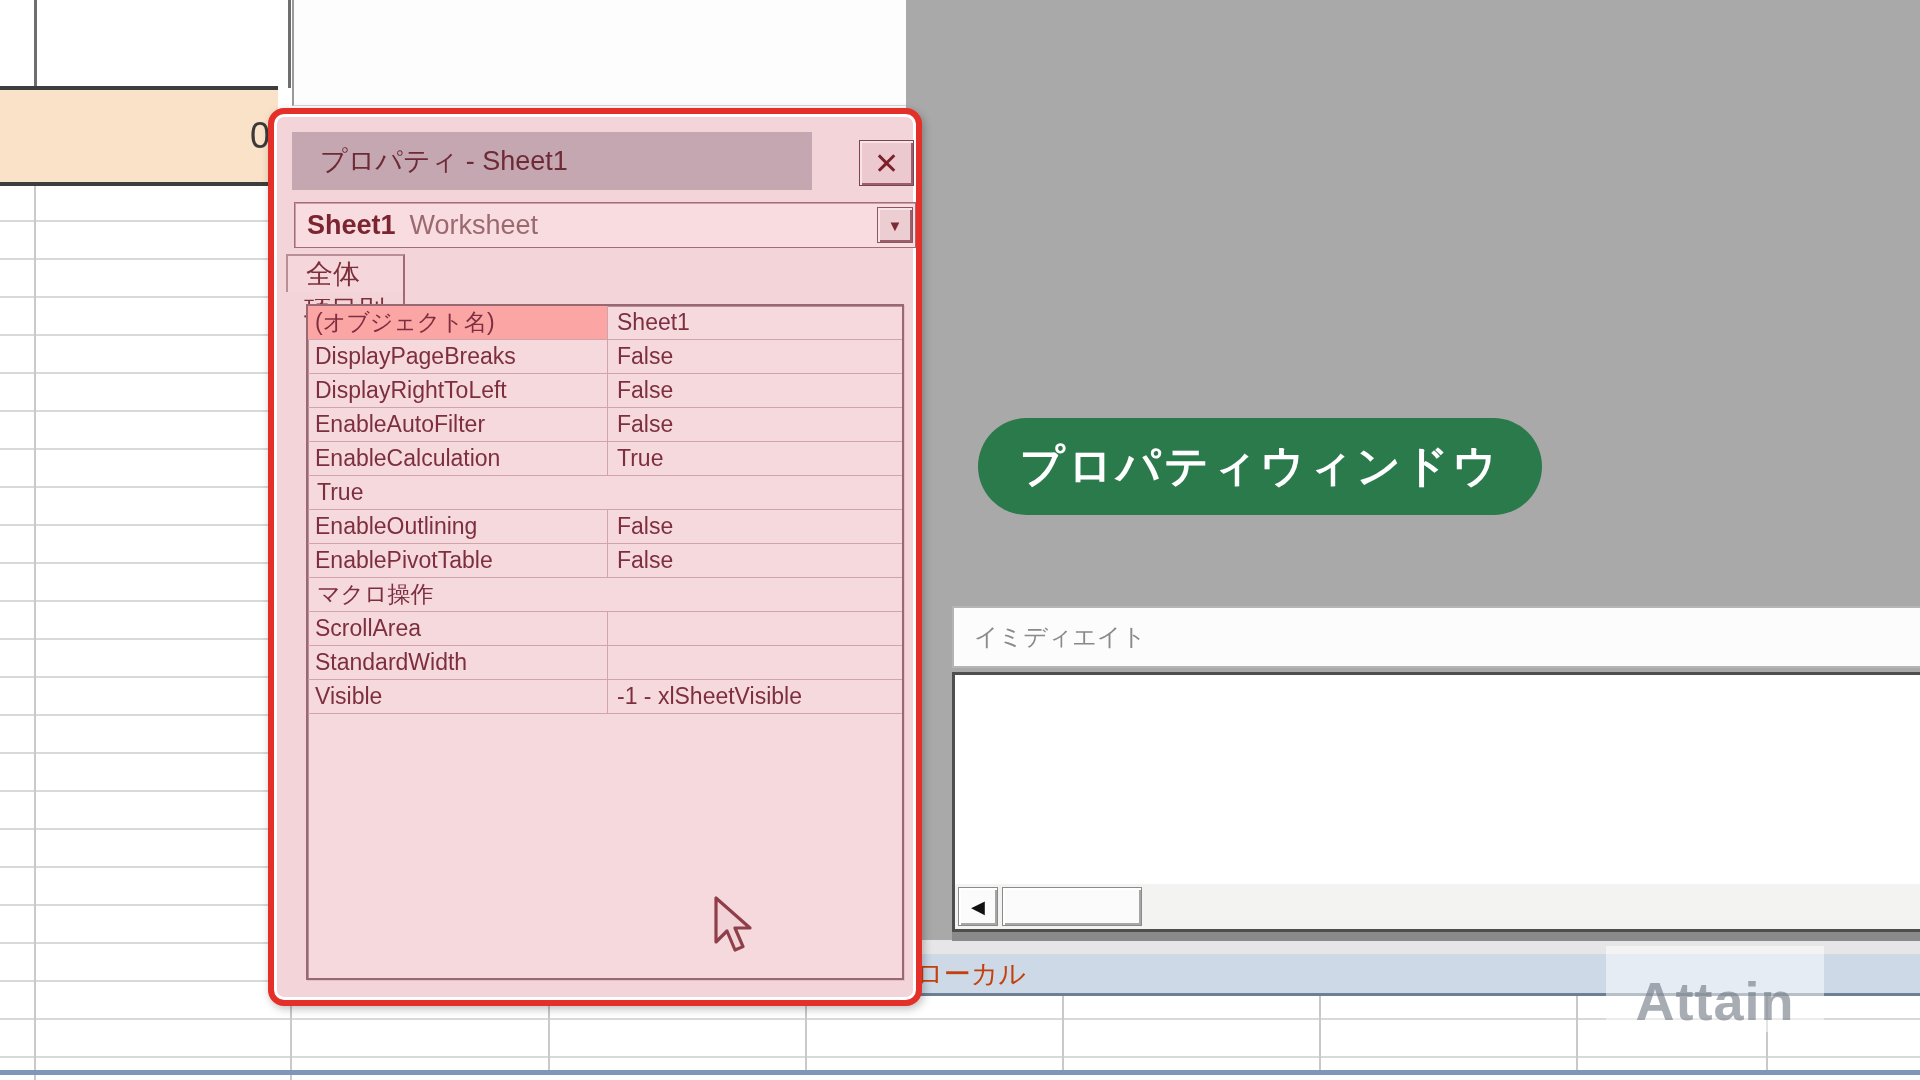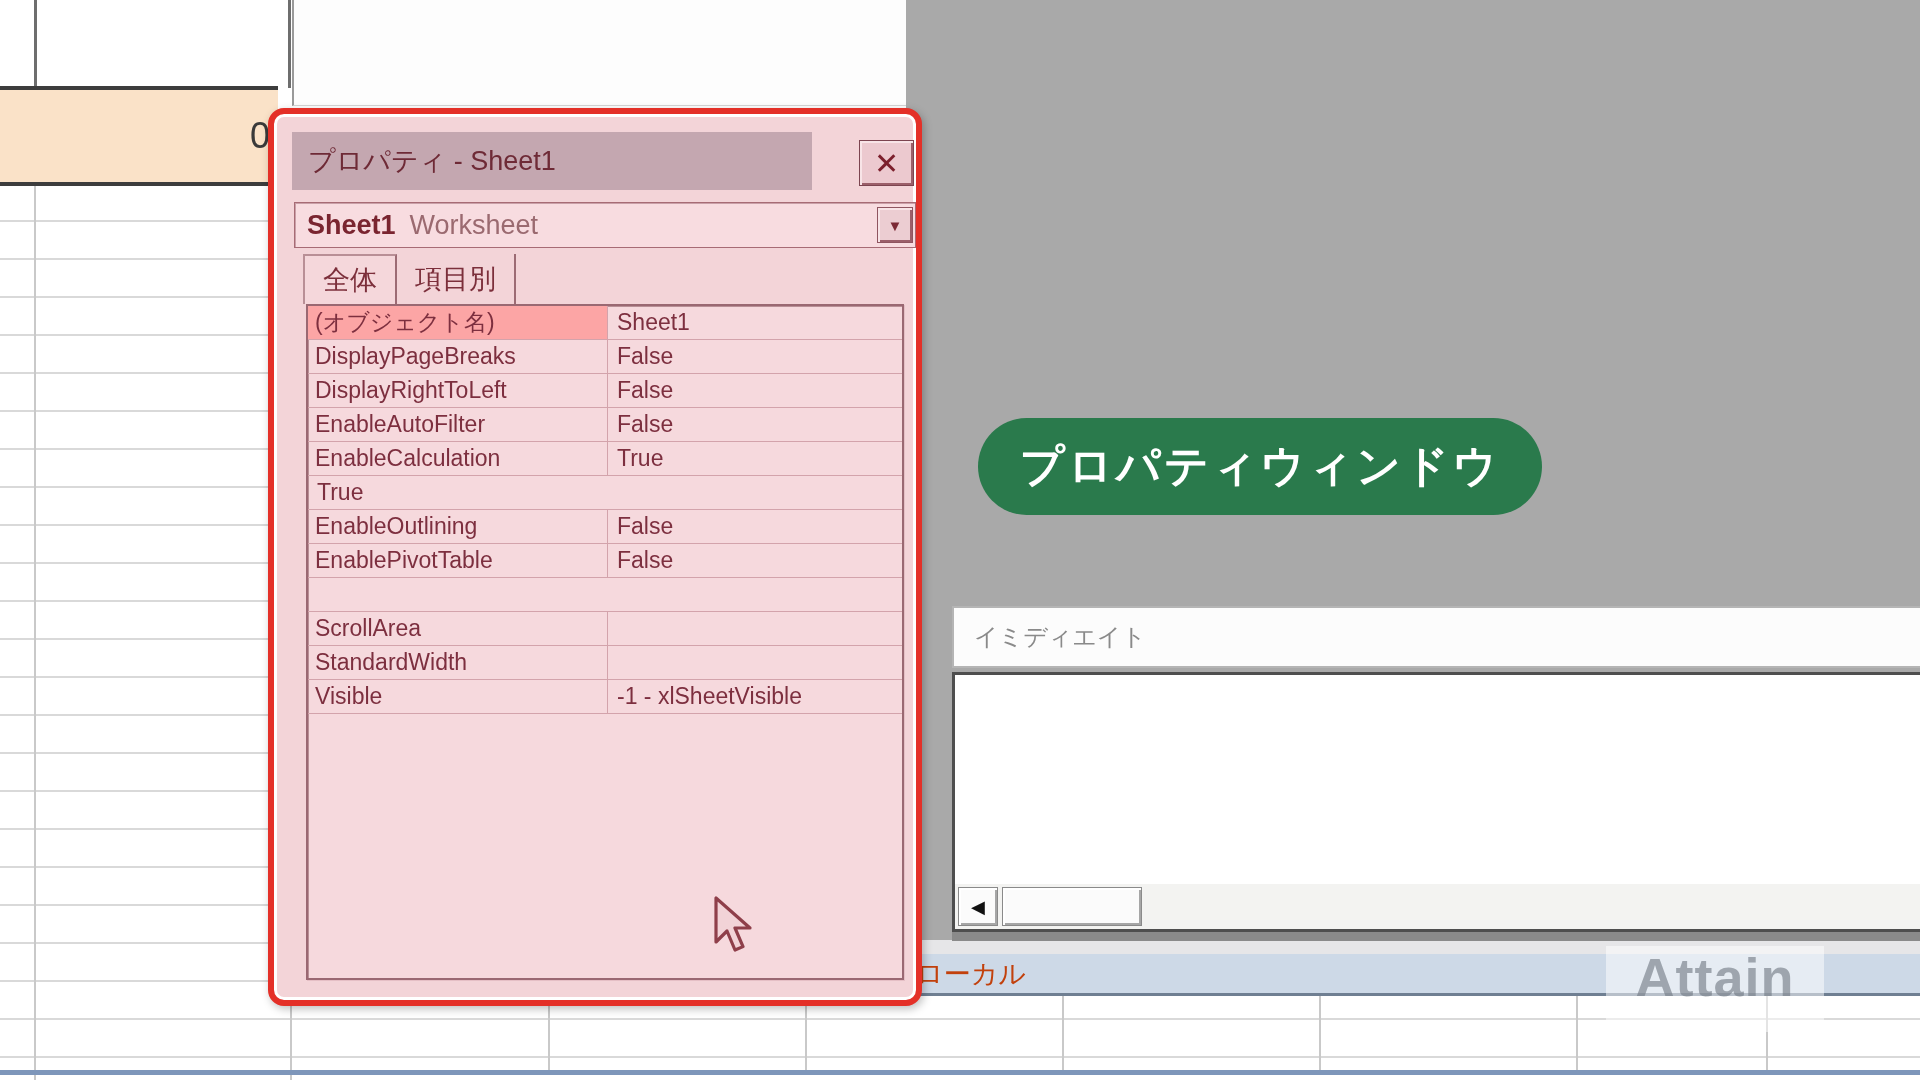--- a/index.html
+++ b/index.html
@@ -41,43 +41,43 @@
   #imm-scrollbar { left:955px; top:884px; width:970px; height:45px; background:#f3f3f1; }
   .sb-btn { position:absolute; background:#fbfbfb; border:1px solid #8a8a8a;
     box-shadow:inset 2px 2px 0 #ffffff, inset -2px -2px 0 #a6a6a6; }
   #sb-left { left:958px; top:887px; width:40px; height:39px; display:flex;
     align-items:center; justify-content:center; font-size:18px; color:#111; }
   #sb-thumb { left:1002px; top:887px; width:140px; height:39px; }
   #imm-shadow { left:952px; top:932px; width:976px; height:9px; background:#8a8a8a; }
 
   
   #watermark { left:1606px; top:946px; width:218px; height:86px;
-    background:rgba(255,255,255,0.5); display:flex; align-items:flex-start; justify-content:center;
+    background:rgba(255,255,255,0.5); display:flex; align-items:flex-end; justify-content:center;
     font-size:54px; font-weight:800; color:rgba(110,118,128,0.6); letter-spacing:1px; }
 
   
   #prop-panel { left:268px; top:108px; width:654px; height:898px; background:#f3d4d8;
     border:6px solid #e43028; border-radius:16px;
     box-shadow:inset 0 0 0 3px #ffffff, 2px 3px 8px rgba(0,0,0,0.25); }
   #panel-titlebar { left:18px; top:18px; width:520px; height:58px; background:#c4a7b0;
-    display:flex; align-items:center; padding-left:16px;
+    display:flex; align-items:center; padding-left:28px;
     font-size:27px; color:#6e2a36; }
   #panel-close { left:585px; top:26px; width:55px; height:46px; background:#ecc9cf;
     border:1px solid #7c4450;
     box-shadow:inset 2px 2px 0 #f8e4e7, inset -2px -2px 0 #9b5f6a;
     display:flex; align-items:center; justify-content:center;
     font-size:30px; font-weight:bold; color:#7c1f2c; cursor:default; }
   #obj-dropdown { left:20px; top:88px; width:622px; height:46px; background:#f8dce0;
     border:1px solid #a76b75; box-shadow:inset 1px 1px 0 #caa0a8;
     display:flex; align-items:center; padding-left:12px; font-size:27px; color:#9b6a70; }
   #obj-name { font-weight:bold; color:#7a2530; margin-right:14px; }
   #dd-btn { left:582px; top:4px; width:36px; height:36px; background:#eccdd2;
     border:1px solid #8f5560; box-shadow:inset 2px 2px 0 #f8e4e7, inset -2px -2px 0 #9b5f6a;
     display:flex; align-items:center; justify-content:center; font-size:15px; color:#7c2a36; }
-  #tabs { left:29px; top:140px; height:50px; display:flex; }
+  #tabs { left:12px; top:140px; height:50px; display:flex;flex-direction:column; }
   .tab { height:50px; padding:0 18px; font-size:27px; color:#7c2f3b;
     border-right:2px solid #9c6b74; display:flex; align-items:center; }
   .tab.selected { background:#f5d7db; border-top:2px solid #b98f96;
     border-left:2px solid #b98f96; }
   #prop-grid { left:32px; top:190px; width:598px; height:676px; background:#f6d9dd;
     border:2px solid #9a6872; box-shadow:inset 1px 1px 0 #b98f96, 1px 1px 0 #e5bfc5; }
   .prow { display:flex; height:34px; border-bottom:1px solid #d3a3ab; }
   .pname { width:300px; border-right:1px solid #d3a3ab; padding-left:7px;
     font-size:23px; color:#7d2f3f; line-height:33px; white-space:nowrap; overflow:hidden; }
   .pval { flex:1; padding-left:9px; font-size:23px; color:#7d2f3f; line-height:33px;
@@ -179,20 +179,21 @@
       </div>
       <div class="prow">
         <div class="pname">EnableOutlining</div>
         <div class="pval">False</div>
       </div>
       <div class="prow">
         <div class="pname">EnablePivotTable</div>
         <div class="pval">False</div>
       </div>
       <div class="prow">
+        <div class="pval">マクロ操作</div>
       </div>
       <div class="prow">
         <div class="pname">ScrollArea</div>
         <div class="pval"></div>
       </div>
       <div class="prow">
         <div class="pname">StandardWidth</div>
       </div>
       <div class="prow">
         <div class="pname">Visible</div>

